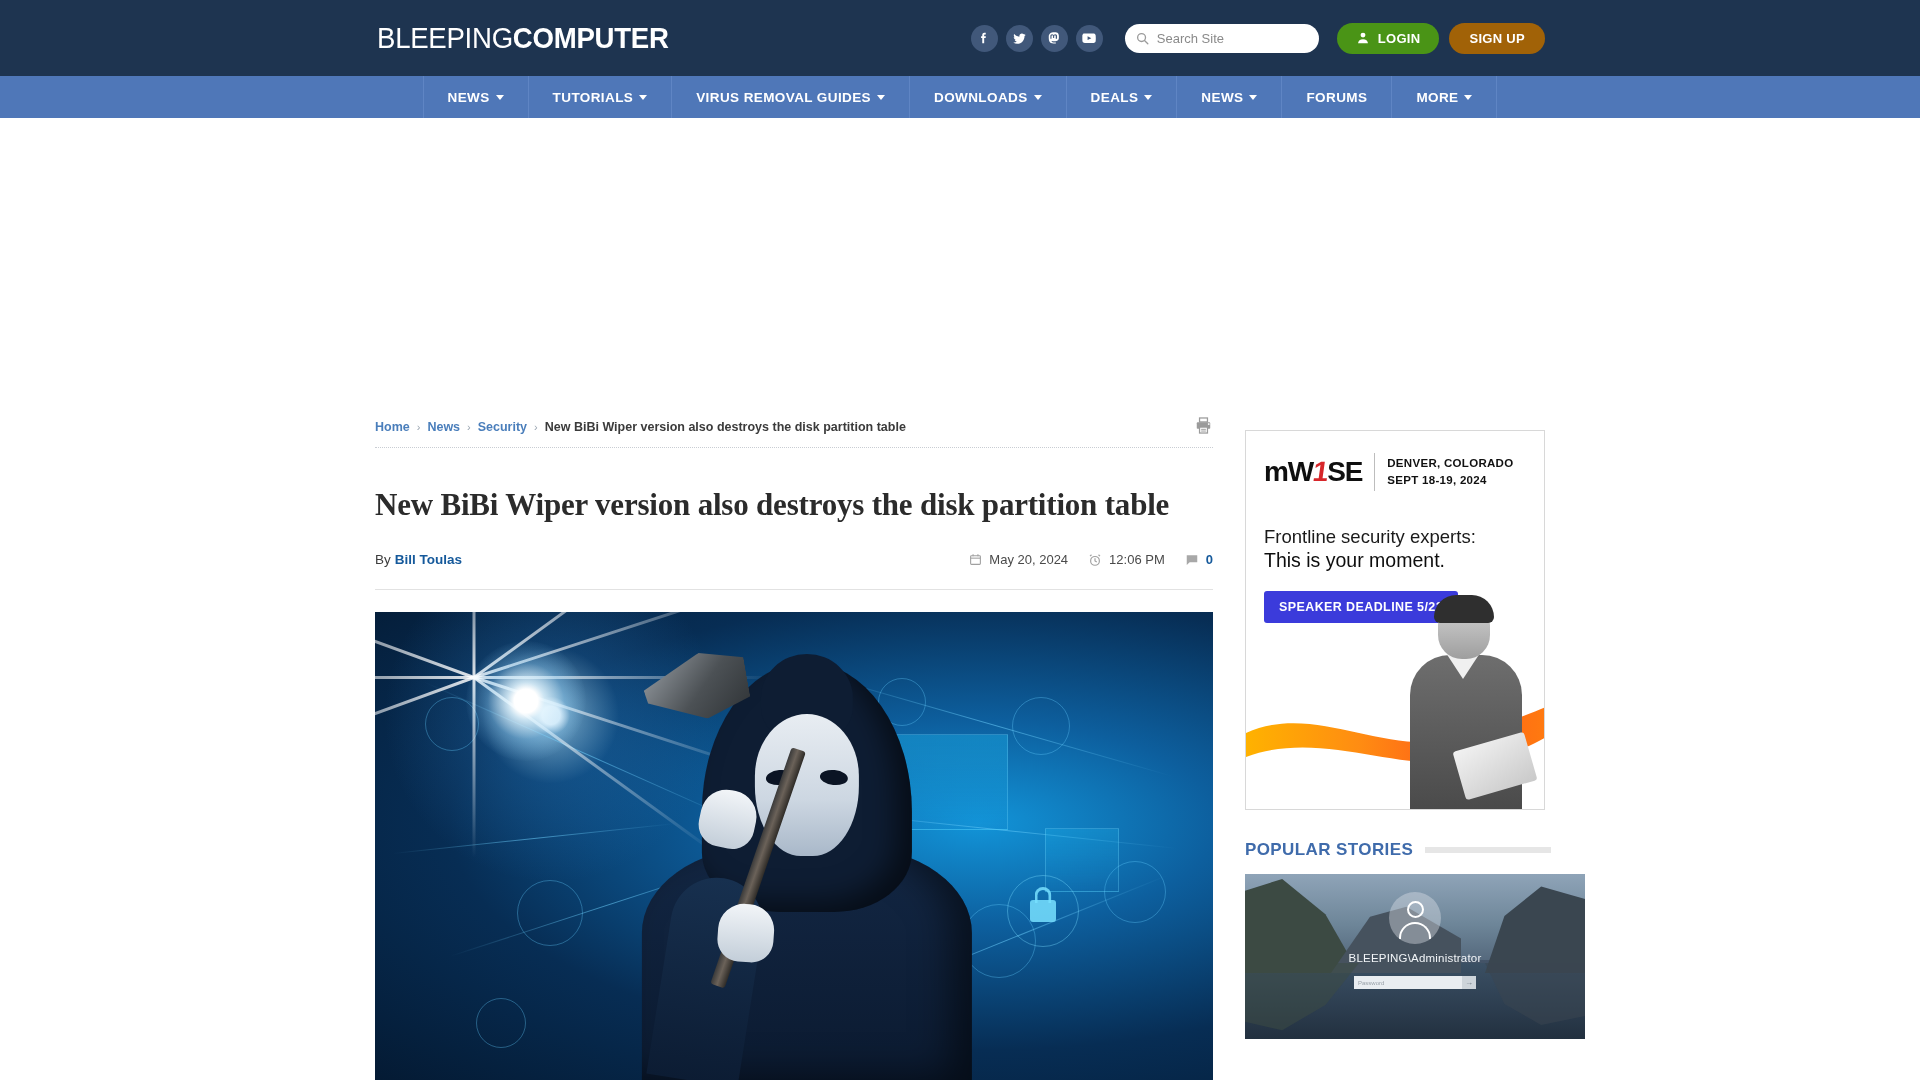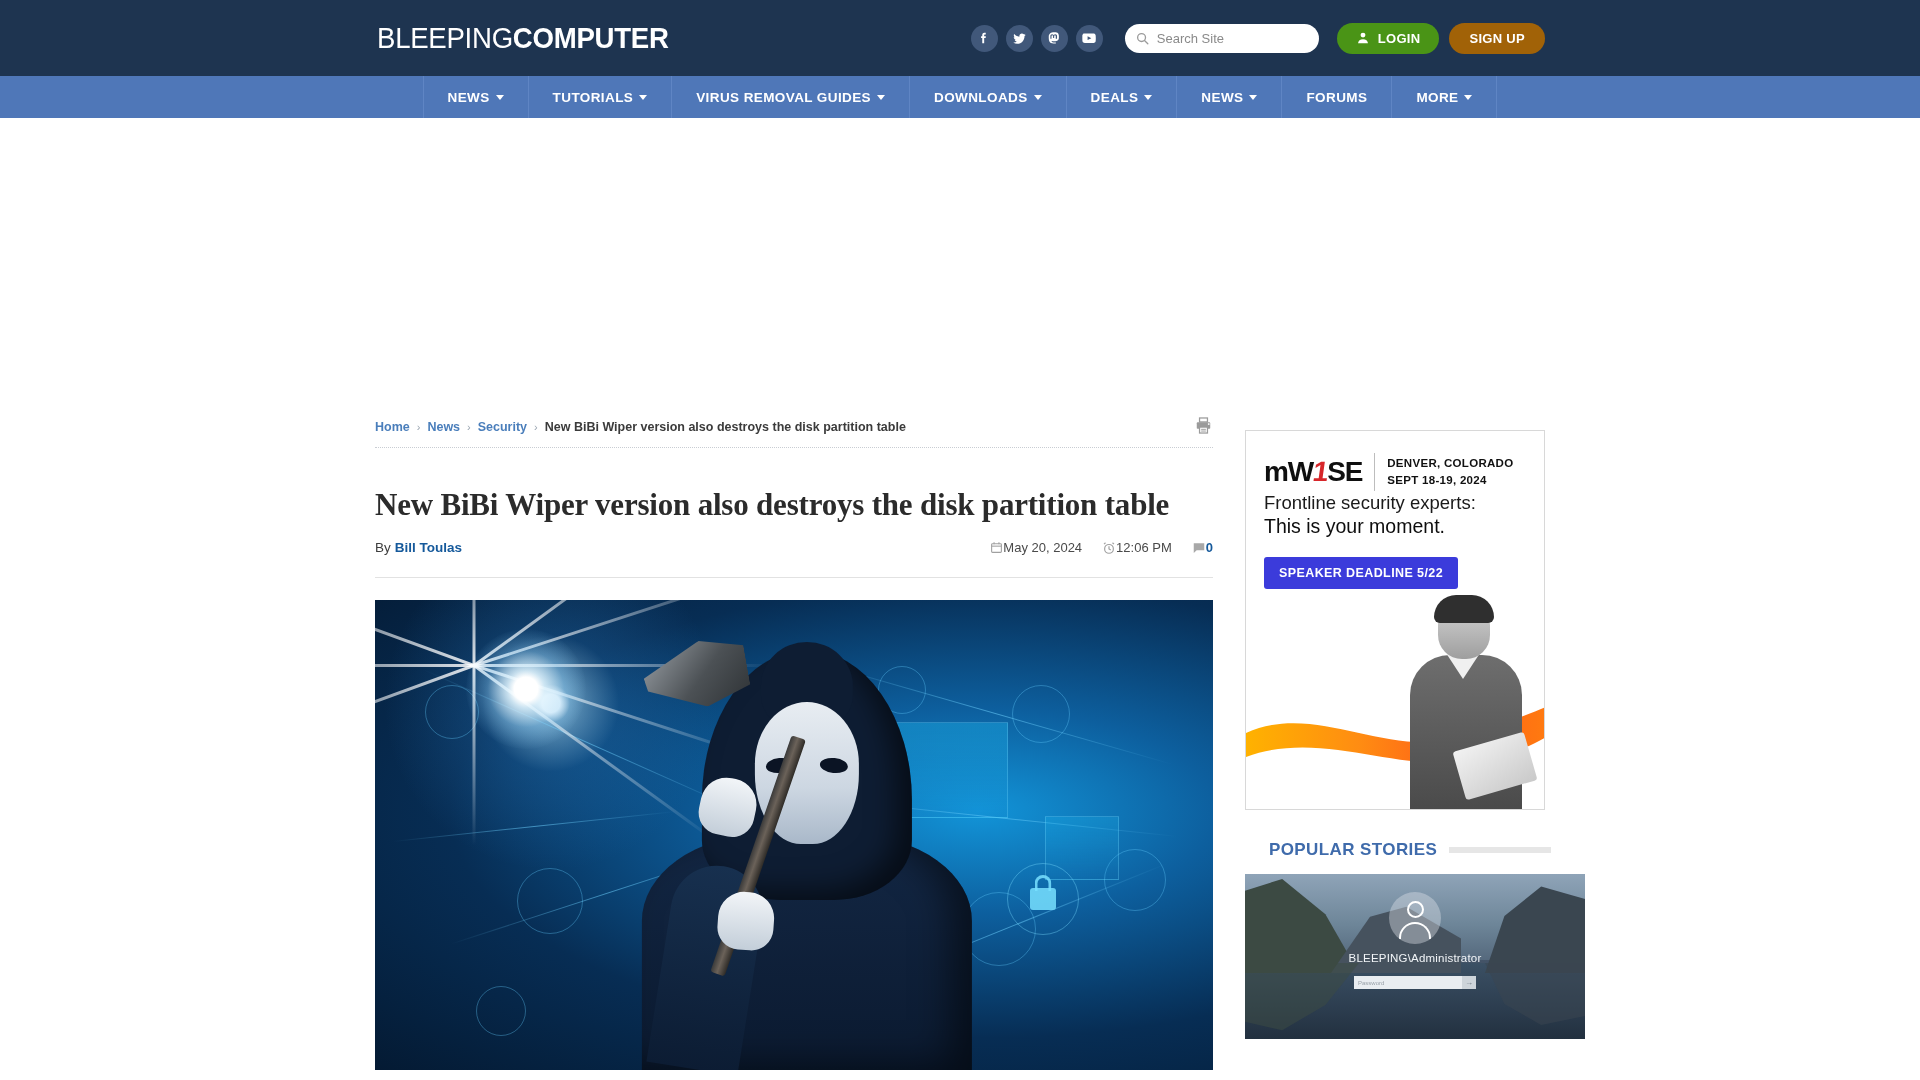--- a/index.html
+++ b/index.html
@@ -159,28 +159,28 @@
     font-size: 31px;
     font-weight: 700;
     color: #2b2b2b;
     letter-spacing: -0.2px;
     margin-top: 38px;
     line-height: 1.2;
   }
 
   .byline {
     display: flex; align-items: center;
-    margin-top: 17px;
+    margin-top: 29px;
     font-size: 13.5px;
     color: #444;
   }
   .byline .by { color: #3d3d3d; }
   .author-link { color: #15599b; font-weight: 700; margin-left: 4px; cursor: pointer; text-decoration: none; }
   .meta { margin-left: auto; display: flex; align-items: center; gap: 20px; color: #4a4a4a; font-size: 13px; }
-  .meta-item { display: flex; align-items: center; }
+  .meta-item { display: flex; align-items: center; gap: 7px; }
   .meta-item .cmt-count { color: #15599b; font-weight: 700; cursor: pointer; }
 
   .byline-rule { border-top: 1px solid #e2e2e2; margin-top: 22px; }
 
   
   .hero {
     margin-top: 22px;
     width: 838px;
     height: 470px;
     position: relative;
@@ -314,21 +314,21 @@
   .ad-top { display: flex; align-items: center; padding: 22px 18px 0 18px; gap: 12px; }
   .mwise {
     font-size: 28px; font-weight: 700; letter-spacing: -1.2px; color: #0f0f0f;
     font-family: "Liberation Sans", sans-serif; position: relative;
   }
   .mwise .redone {
     color: #d7262a; display: inline-block; transform: skewX(-8deg);
   }
   .ad-vline { width: 1px; height: 38px; background: #bdbdbd; }
   .ad-loc { font-size: 11.5px; font-weight: 700; color: #111; line-height: 1.45; letter-spacing: 0.3px; }
-  .ad-head { padding: 0 18px; }
+  .ad-head { padding: 0 18px; margin-top: 34px; }
   .ad-head .l1 { font-size: 18.5px; color: #1a1a1a; line-height: 1.25; font-weight: 400; }
   .ad-head .l2 { font-size: 19.5px; color: #0d0d0d; line-height: 1.25; font-weight: 400; }
   .ad-btn {
     margin: 18px 0 0 18px;
     display: inline-flex; align-items: center; justify-content: center;
     background: #3b3bdb; color: #fff;
     font-size: 12.5px; font-weight: 700; letter-spacing: 0.4px;
     padding: 9px 15px; border-radius: 3px; border: none; cursor: pointer;
     font-family: "Liberation Sans", sans-serif;
   }
@@ -362,21 +362,20 @@
   }
 
   .pop-head {
     display: flex; align-items: center; gap: 12px;
     margin-top: 30px;
   }
   .pop-title {
     color: #3f6bab; font-size: 17px; font-weight: 700; letter-spacing: 0.4px;
     white-space: nowrap;
     font-family: "Liberation Sans Narrow", "Liberation Sans", sans-serif;
-    margin-left: 24px;
   }
   .pop-rule { flex: 1; height: 6px; background: #e6e6e6; }
 
   .pop-thumb {
     margin-top: 14px;
     width: 340px; height: 165px;
     position: relative; overflow: hidden; cursor: pointer;
     background: linear-gradient(180deg, #6e8296 0%, #46566a 48%, #2b3a4c 100%);
   }
   .pop-sky {

